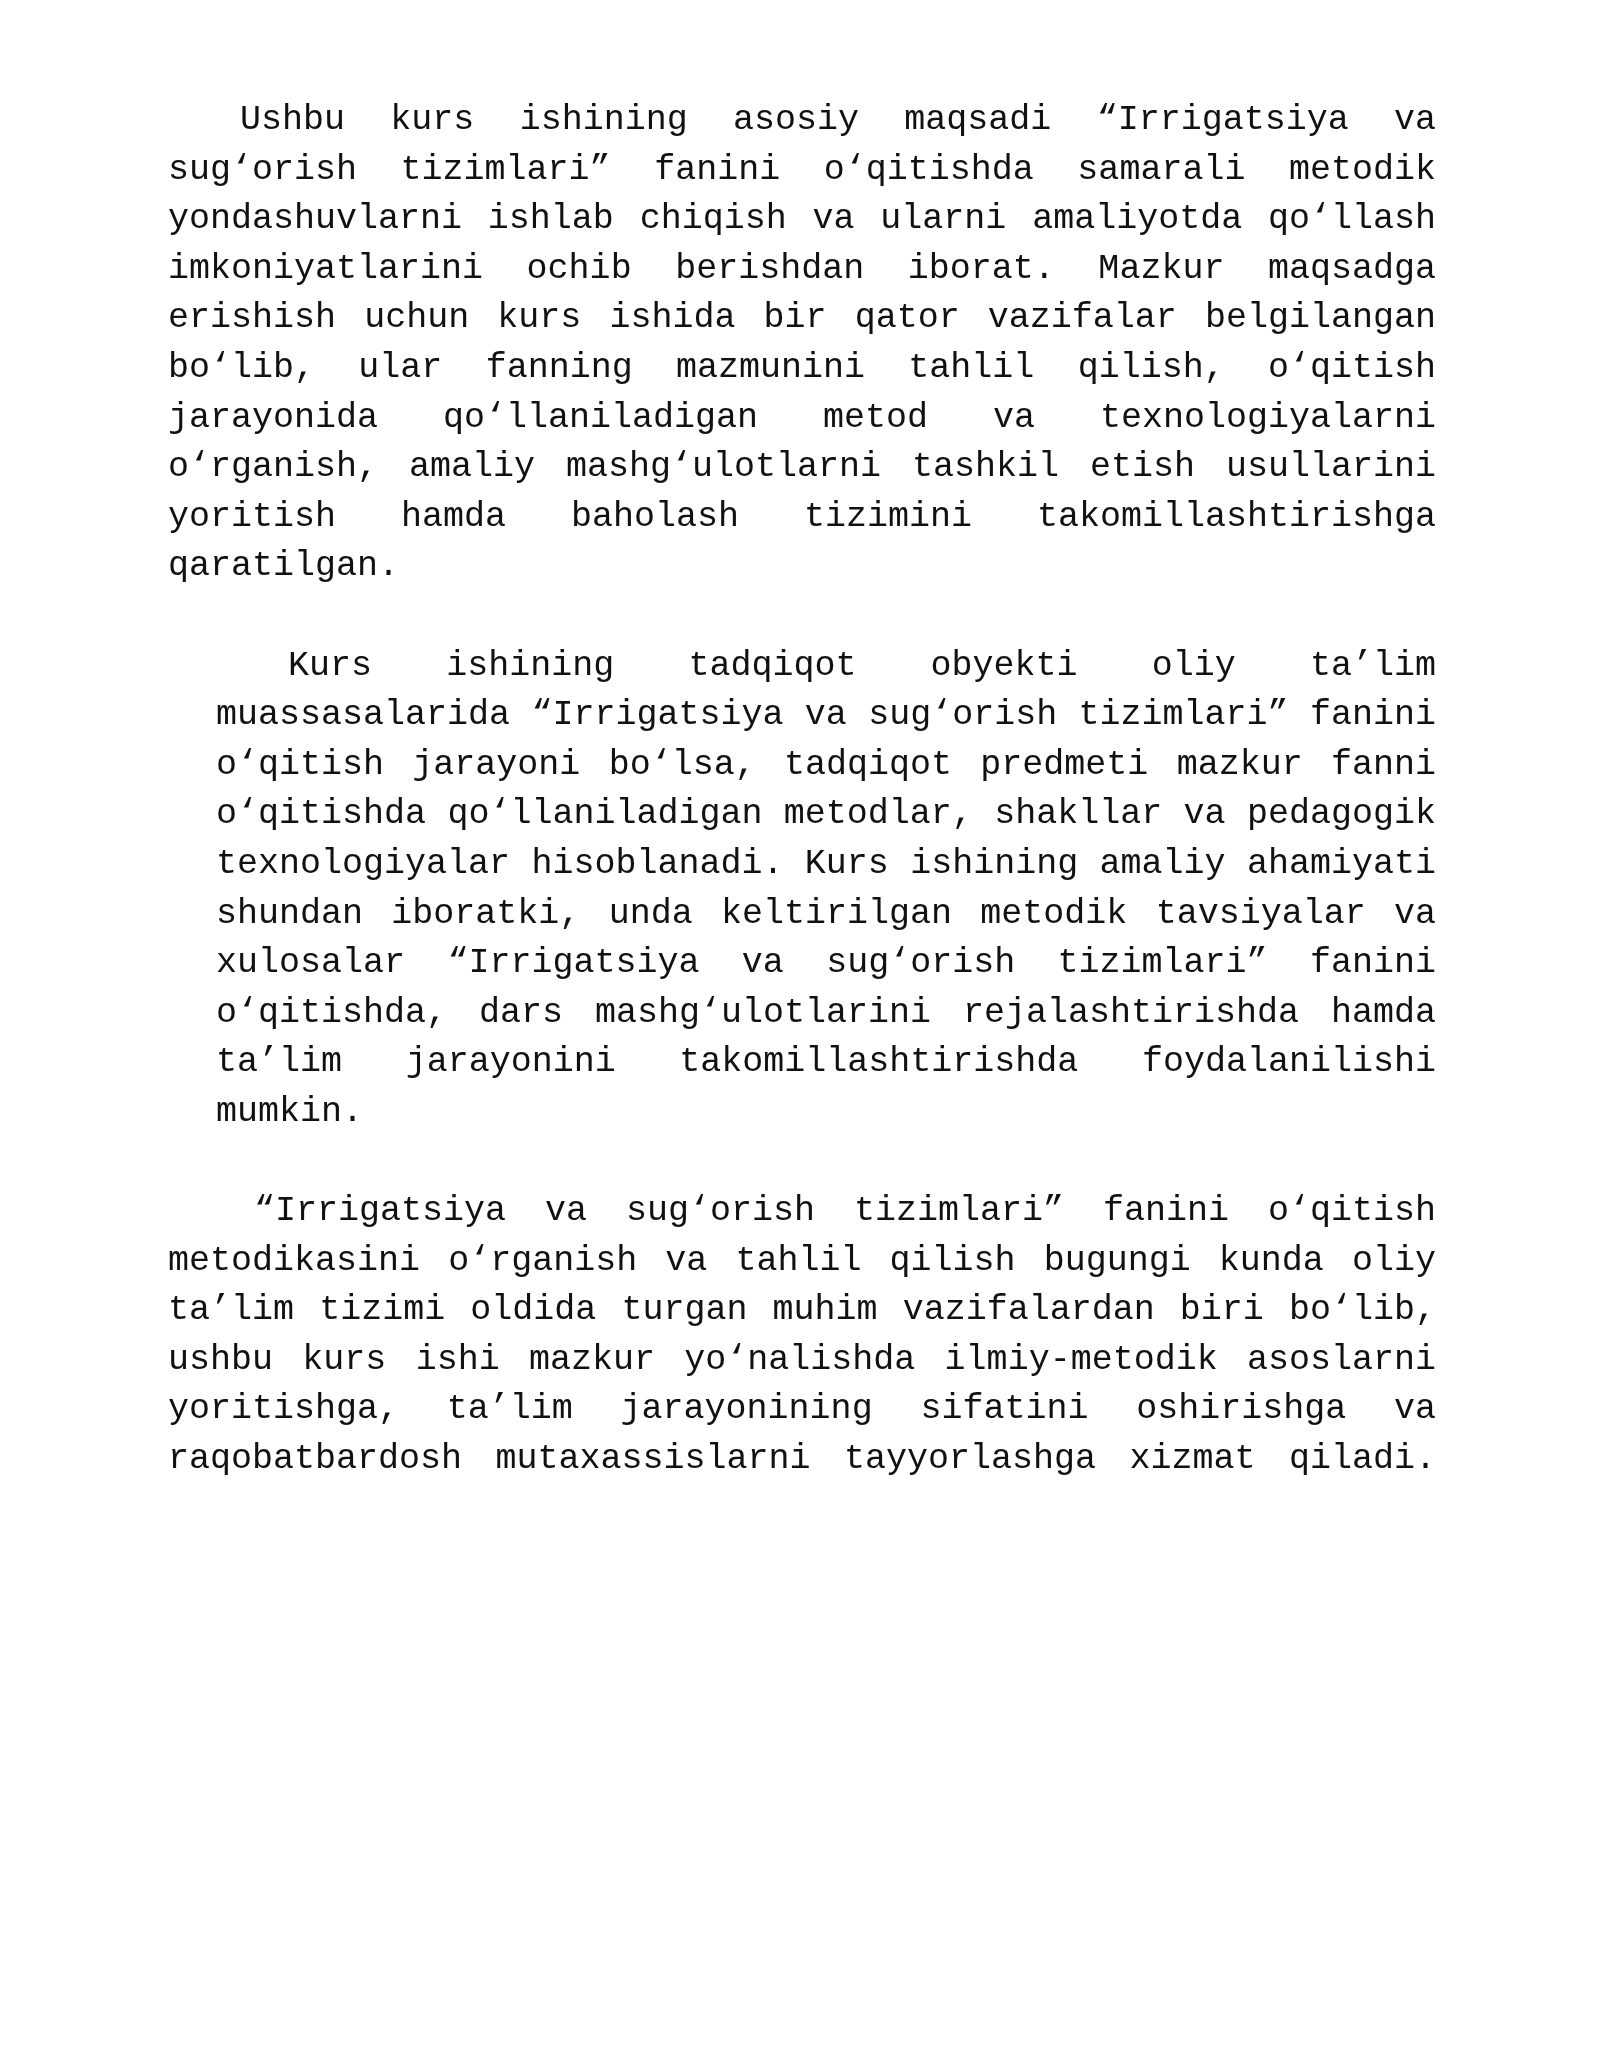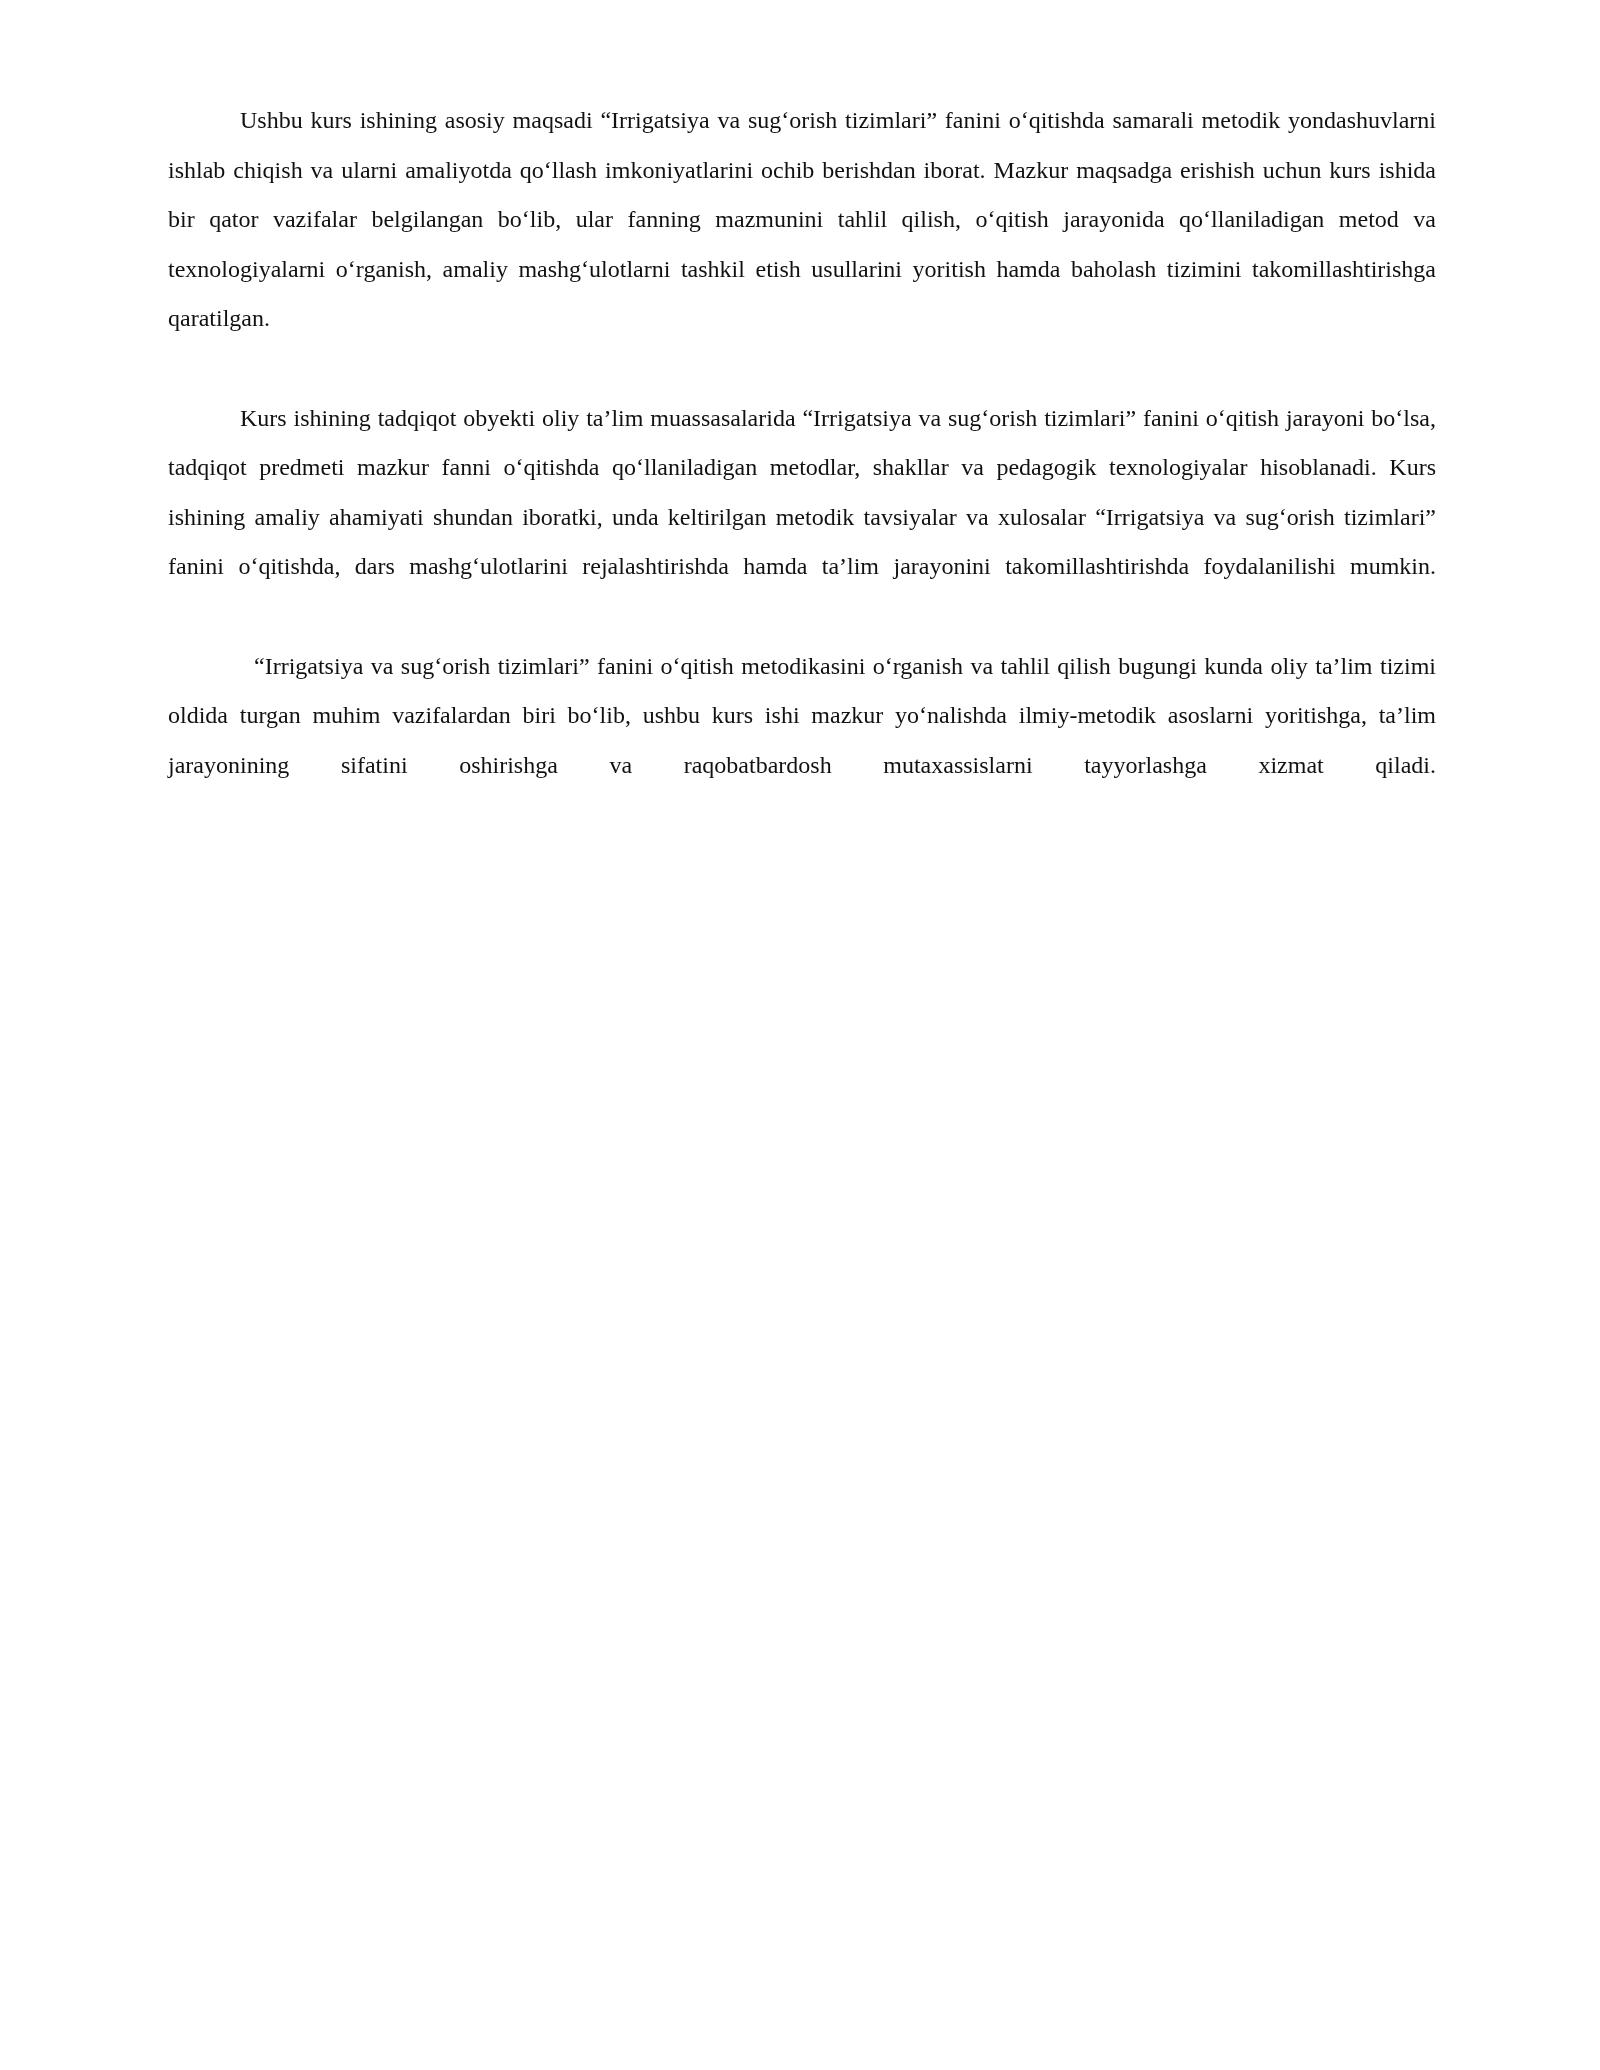--- a/index.html
+++ b/index.html
@@ -23,32 +23,33 @@
     box-sizing: border-box;
   }
   .text-body {
     position: absolute;
     left: 168px;
     top: 96px;
     width: 1268px;
   }
   p.para {
     margin: 0 0 0 0;
-    font-size: 24px;
+    font-size: 35px;
     line-height: 49.6px;
     text-align: justify;
     text-justify: inter-word;
     letter-spacing: 0px;
     word-spacing: 0px;
     color: #111111;
     hyphens: none;
+    font-family: Liberation Mono, monospace;
     -webkit-hyphens: none;
   }
   p.para.indent-1 { text-indent: 72px; }
-  p.para.indent-2 { text-indent: 72px; }
+  p.para.indent-2 { text-indent: 72px; margin-left: 48px; }
   p.para.indent-3 { text-indent: 86px; }
   
   p.para:after {
     content: "";
     display: inline-block;
     width: 100%;
   }
 </style>
 </head>
 <body>

